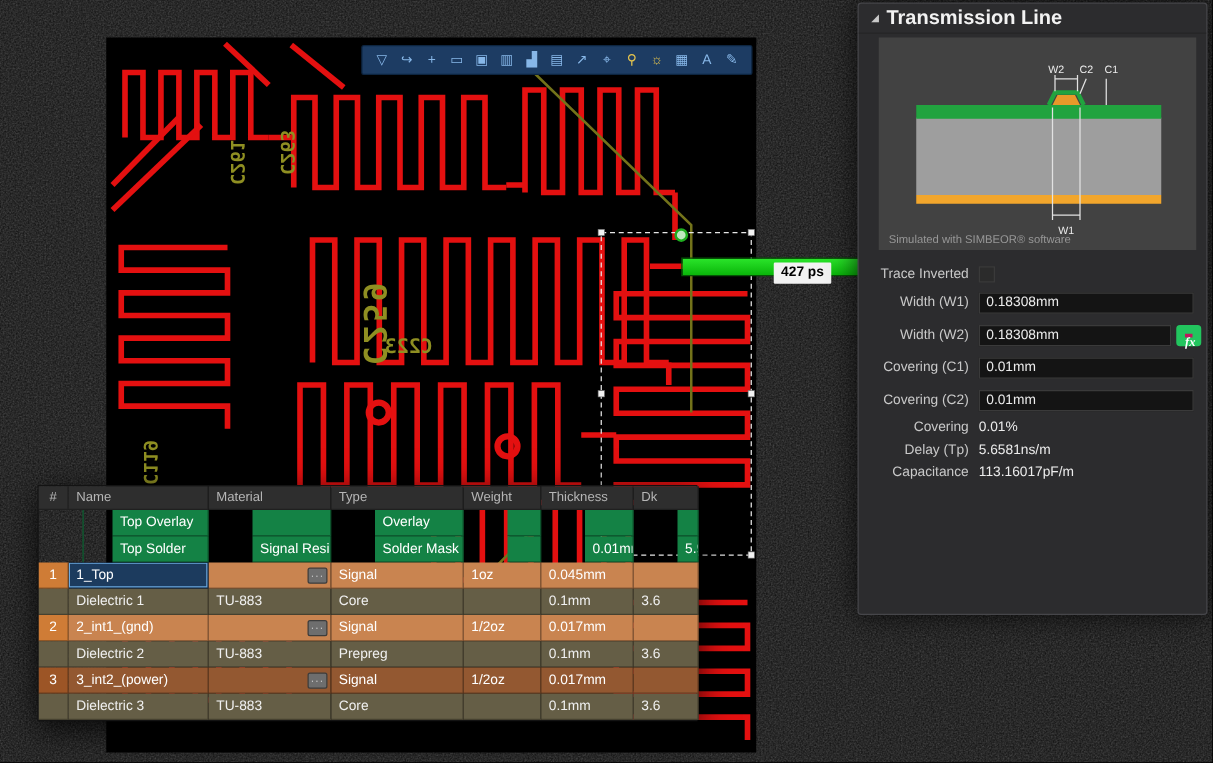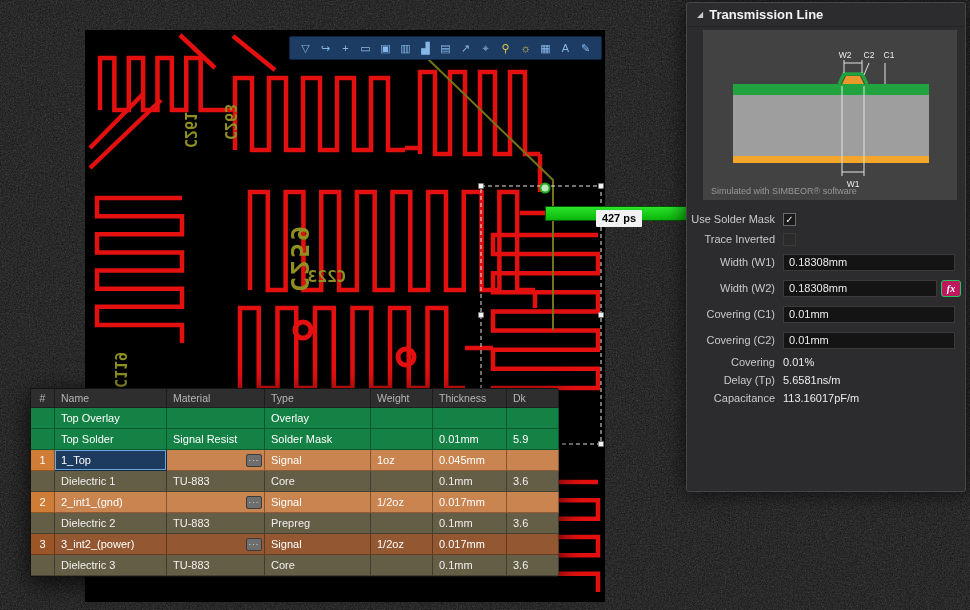--- a/index.html
+++ b/index.html
@@ -14,74 +14,74 @@
   .traces path { fill:none; stroke:#e41010; stroke-width:4.5; }
   .pad { fill:none; stroke:#e41010; stroke-width:5; }
   .olive { stroke:#73731a; stroke-width:2; fill:none; }
   .silk { fill:#8f8f22; font-family:"DejaVu Sans Mono", monospace; font-weight:bold; }
   .selrect { fill:none; stroke:#e6e6e6; stroke-width:1; stroke-dasharray:4 3; }
   .handle { fill:#f2f2f2; stroke:#777; stroke-width:0.5; }
   .startmark { fill:#bfe8bf; stroke:#1fae1f; stroke-width:2; }
 
   .gbar { position:absolute; left:545px; top:206px; width:143px; height:15px; z-index:6;
           background:linear-gradient(#2ae42a,#0ab60a); border:1px solid #055505; }
-  .mlabel { position:absolute; left:596px; top:210px; width:46px; height:17px; z-index:7;
+  .mlabel { position:absolute; left:619px; top:210px; width:46px; height:17px; z-index:7;
             background:#f2f2f2; color:#000; font-size:11px; font-weight:bold; text-align:center;
             line-height:17px; border-radius:1px; }
 
   
   .toolbar { position:absolute; left:289px; top:36px; height:24px; z-index:5; display:flex;
              align-items:center; gap:3px; padding:0 7px; background:#1d3c63;
              border:1px solid #0d2540; border-radius:2px; }
   .ticon { width:17px; height:18px; line-height:18px; text-align:center; font-size:11px;
            color:#87b7e8; cursor:default; }
   .ticon.yellow { color:#e3c34e; }
 
   
   .panel { position:absolute; left:686px; top:2px; width:280px; height:490px; z-index:8;
            background:#2c2c2e; border:1px solid #46464a; border-radius:3px;
            box-shadow:0 0 22px rgba(0,0,0,.75); color:#e6e6e6; }
   .phead { height:24px; display:flex; align-items:center; gap:6px; padding:0 10px;
            border-bottom:1px solid #242426; }
   .phead .arrow { font-size:8px; color:#c9c9c9; }
-  .phead .ptitle { font-size:13px; font-weight:bold; color:#f2f2f2; }
+  .phead .ptitle { font-size:16px; font-weight:bold; color:#f2f2f2; }
   .pimg { margin:3px 8px 0 16px; height:170px; background:#424242; position:relative; }
   .diag text { font-family:"Liberation Sans", sans-serif; }
   .dim { stroke:#e2e2e2; stroke-width:1; fill:none; }
   .dimtxt { fill:#ececec; font-size:8.5px; }
   .caption { fill:#979797; font-size:9px; }
 
   .pform { margin-top:9px; }
   .frow { display:flex; align-items:center; height:26px; padding-right:10px; }
   .frow.small { height:20px; }
   .frow.read { height:18px; }
   .flabel { width:96px; text-align:right; padding-right:8px; color:#c9c9c9; font-size:11px; flex:none; }
   .flabel sup { color:#4f9fe8; font-size:8px; }
   .fctrl { flex:1; display:flex; align-items:center; gap:4px; }
   .cb { width:13px; height:13px; background:#1a1a1a; border:1px solid #6a6a6a; color:#efefef;
         font-size:10px; line-height:12px; text-align:center; }
   .cb.off { background:#2b2b2b; border-color:#3a3a3a; }
   input.tb { flex:1; height:17px; background:#141414; border:1px solid #3a3a3a; color:#ececec;
              font-size:11px; padding:0 5px; font-family:inherit; min-width:0; }
-  .fx { width:20px; height:17px; flex:none; background:#be185d; border:1px solid #22c55e;
+  .fx { width:20px; height:17px; flex:none; background:#be185d; border:7px solid #22c55e;
         border-radius:3px; color:#fff; font-style:italic; font-weight:bold; font-size:10px;
         line-height:15px; text-align:center; font-family:Liberation Serif, serif; }
   .rval { font-size:11px; color:#ececec; }
 
   
   .stackup { position:absolute; left:30px; top:388px; width:528px; z-index:9; font-size:11px;
              border:1px solid #131313; box-shadow:0 6px 24px rgba(0,0,0,.8); }
   .trow { display:grid; grid-template-columns:24px 112px 98px 106px 62px 74px 52px; height:21px; }
   .trow.thead { height:19px; }
   .trow .c { display:flex; align-items:center; padding:0 0 0 6px; color:#fff;
              border-right:1px solid rgba(0,0,0,.35); border-bottom:1px solid rgba(0,0,0,.3);
              overflow:hidden; white-space:nowrap; }
   .trow .num { justify-content:center; padding-left:0; }
   .thead .c { background:#2e2e2e; color:#b6b6b6; font-size:10.5px; }
-  .r-green .c { background:#148245; }
+  .r-green .c { background:#148245;margin-left:35px; }
   .r-sig .c { background:#c98450; }
   .r-sig .num { background:#cf7c36; }
   .r-pwr .c { background:#935831; }
   .r-pwr .num { background:#9c5526; }
   .r-diel .c { background:#655e46; color:#f0f0f0; }
   .c.sel { background:#1c3b5e !important; box-shadow:inset 0 0 0 1px #6aa9e0; }
   .mat { position:relative; }
   .dots { margin-left:auto; margin-right:2px; width:16px; height:13px; flex:none;
           background:#6e6e6e; color:#e2e2e2; font-size:8px; line-height:12px; text-align:center;
           border-radius:2px; border:1px solid #3c3c3c; letter-spacing:1px; }
@@ -195,26 +195,20 @@
         <text class="dimtxt" x="142" y="28" text-anchor="middle">W2</text>
         <text class="dimtxt" x="166" y="28" text-anchor="middle">C2</text>
         <text class="dimtxt" x="186" y="28" text-anchor="middle">C1</text>
         <text class="dimtxt" x="150" y="157" text-anchor="middle">W1</text>
         <text class="caption" x="8" y="164">Simulated with SIMBEOR® software</text>
       </svg>
     </div>
 
     <div class="pform">
       <div class="frow small">
-        <span class="flabel">Use Solder Mask</span>
-        <span class="fctrl">
-            <span class="cb">✓</span>
-          </span>
-      </div>
-      <div class="frow small">
         <span class="flabel">Trace Inverted</span>
         <span class="fctrl">
             <span class="cb off"></span>
           </span>
       </div>
       <div class="frow">
         <span class="flabel">Width (W1)</span>
         <span class="fctrl">
             <input class="tb" value="0.18308mm" style="">
           </span>

